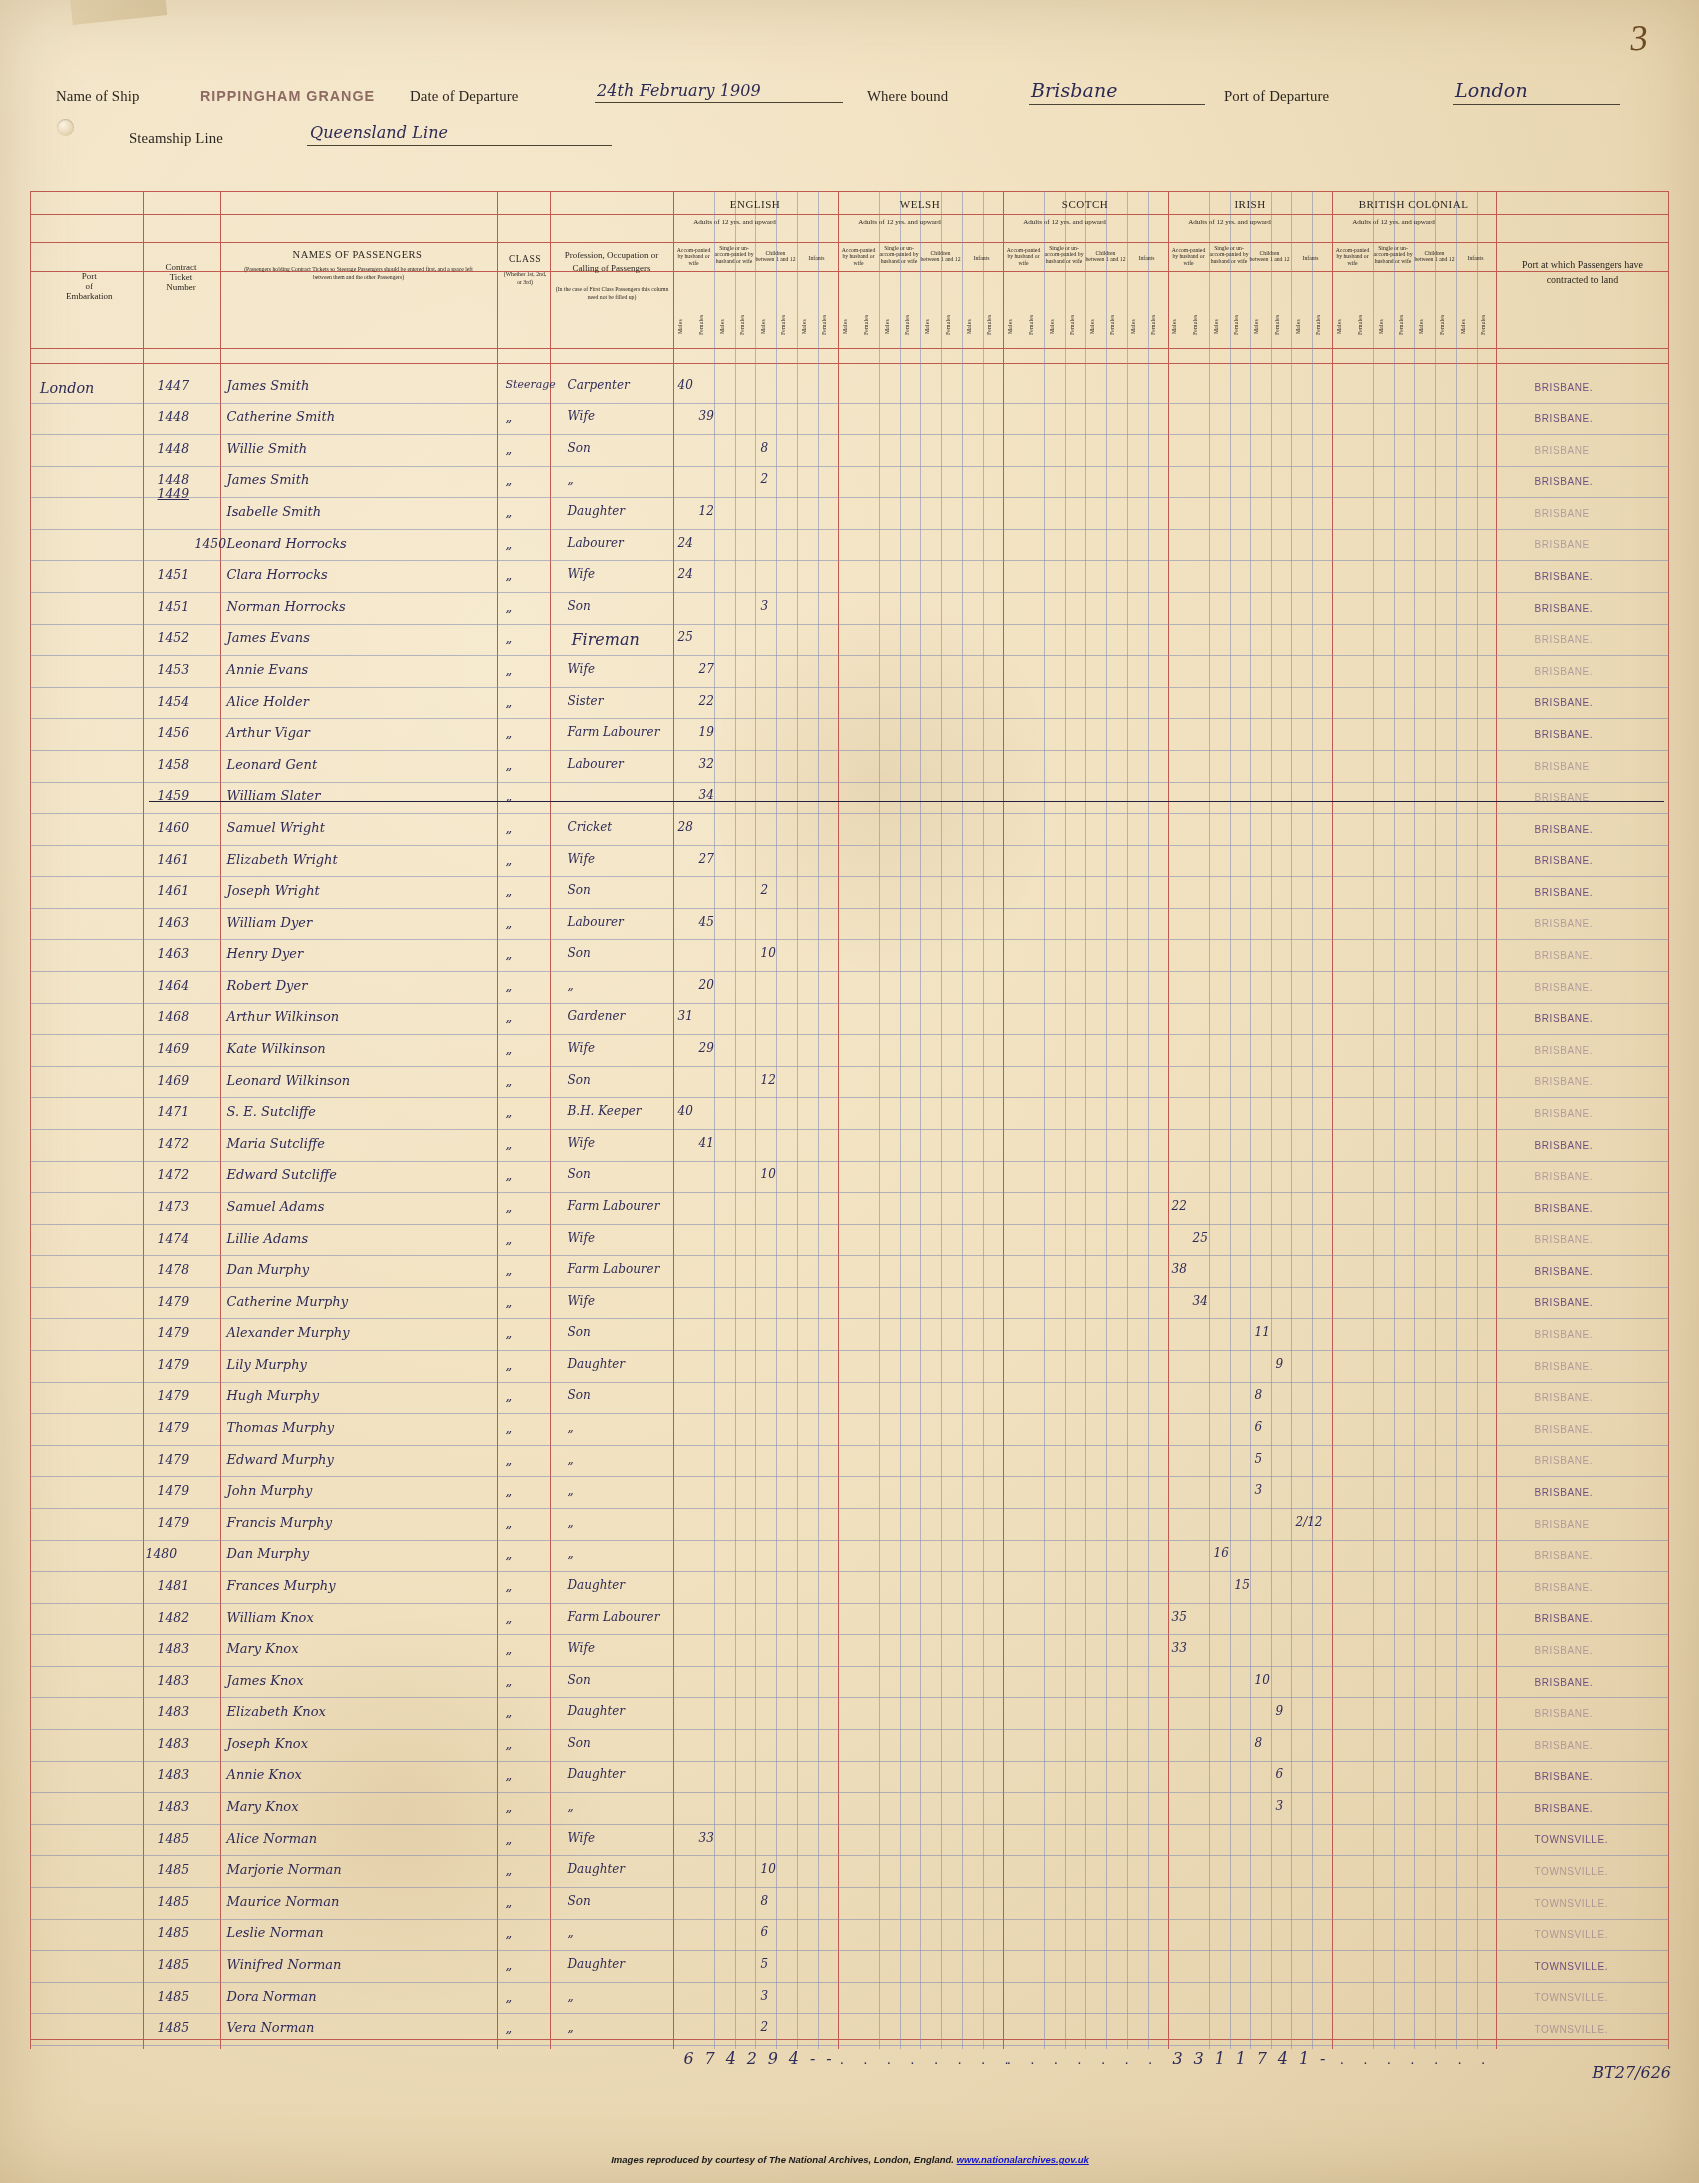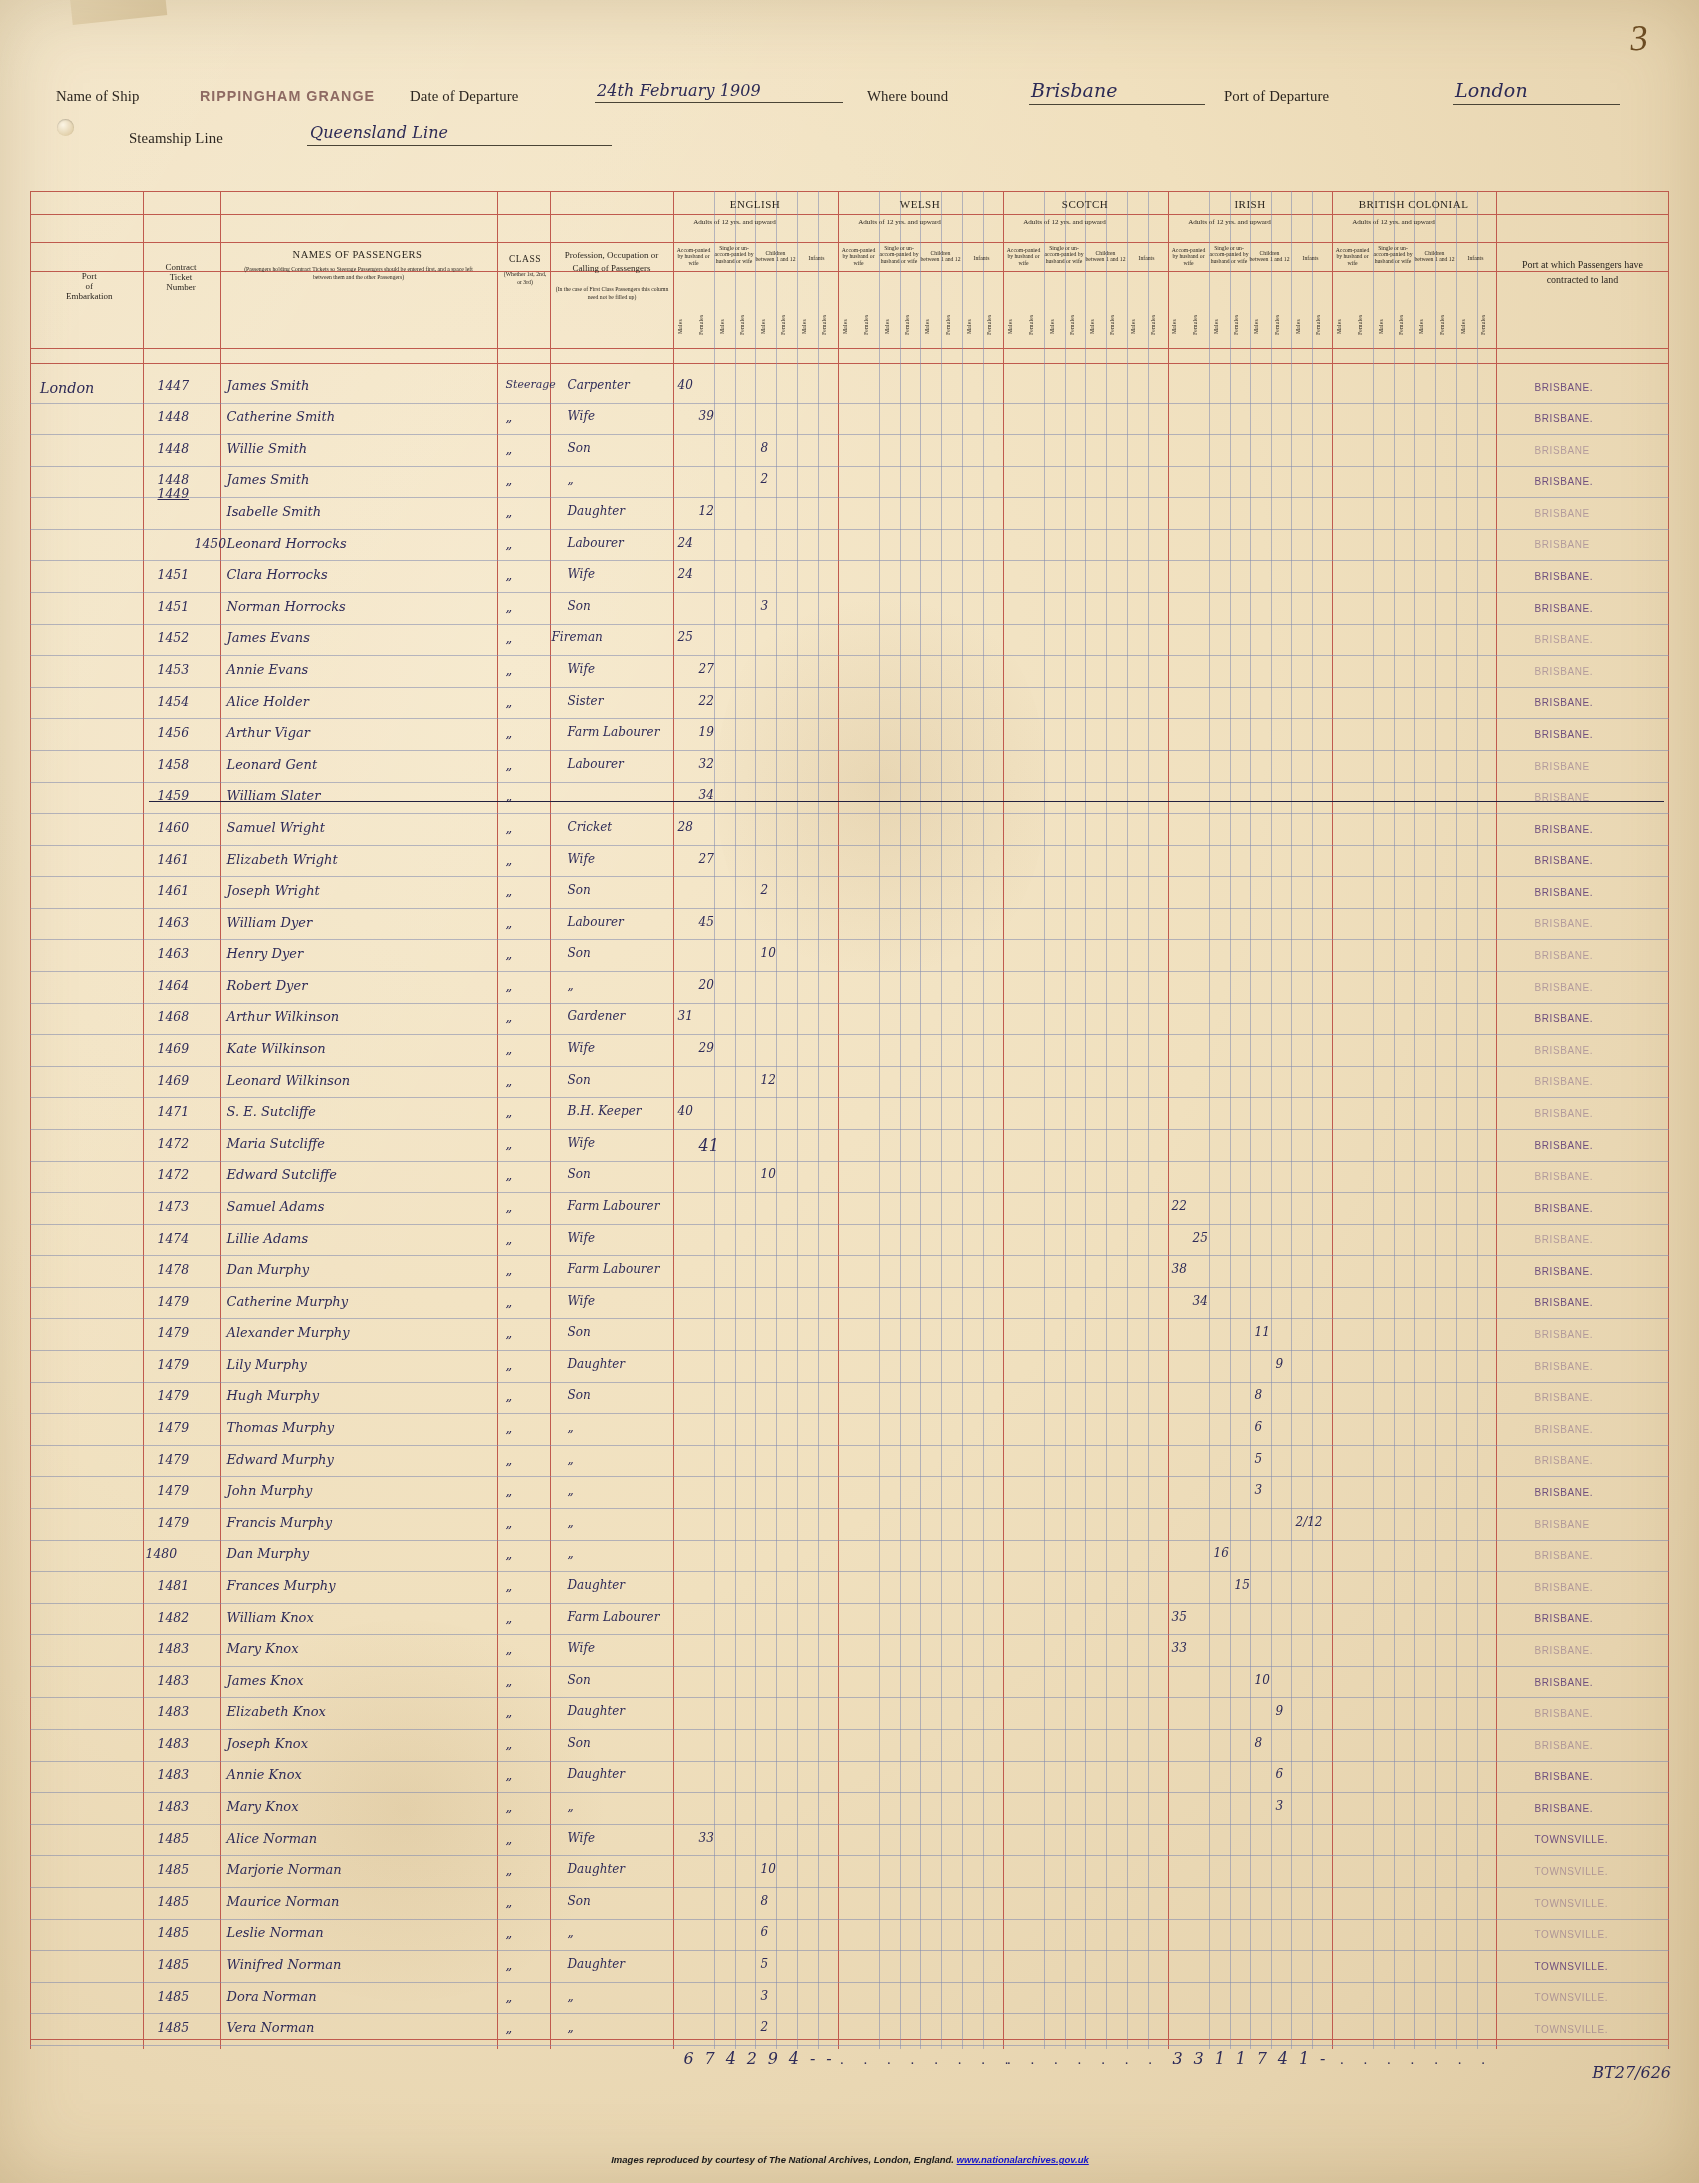--- a/index.html
+++ b/index.html
@@ -385,21 +385,21 @@
         <div class="grid-line h blue thin" style="top: 433px;"></div>
         <div class="row-txt num" style="left: 128px; top: 408px;">1451</div>
         <div class="row-txt" style="left: 197px; top: 408px;">Norman Horrocks</div>
         <div class="row-txt" style="left: 476px; top: 408px;;font-size:13px;">„</div>
         <div class="row-txt" style="left: 538px; top: 408px;;font-size:12px;">Son</div>
         <div class="row-txt num" style="left: 731px; top: 408px;;font-size:12px;">3</div>
         <div class="grid-line h blue thin" style="top: 464px;"></div>
         <div class="row-txt num" style="left: 128px; top: 439px;">1452</div>
         <div class="row-txt" style="left: 197px; top: 439px;">James Evans</div>
         <div class="row-txt" style="left: 476px; top: 439px;;font-size:13px;">„</div>
-        <div class="row-txt" style="left: 522px; top: 439px;;font-size:12px;">Fireman</div>
+        <div class="row-txt" style="left: 542px; top: 439px;;font-size:16px;">Fireman</div>
         <div class="row-txt num" style="left: 648px; top: 439px;;font-size:12px;">25</div>
         <div class="grid-line h blue thin" style="top: 496px;"></div>
         <div class="row-txt num" style="left: 128px; top: 471px;">1453</div>
         <div class="row-txt" style="left: 197px; top: 471px;">Annie Evans</div>
         <div class="row-txt" style="left: 476px; top: 471px;;font-size:13px;">„</div>
         <div class="row-txt" style="left: 538px; top: 471px;;font-size:12px;">Wife</div>
         <div class="row-txt num" style="left: 669px; top: 471px;;font-size:12px;">27</div>
         <div class="grid-line h blue thin" style="top: 527px;"></div>
         <div class="row-txt num" style="left: 128px; top: 503px;">1454</div>
         <div class="row-txt" style="left: 197px; top: 503px;">Alice Holder</div>
@@ -482,21 +482,21 @@
         <div class="row-txt num" style="left: 128px; top: 913px;">1471</div>
         <div class="row-txt" style="left: 197px; top: 913px;">S. E. Sutcliffe</div>
         <div class="row-txt" style="left: 476px; top: 913px;;font-size:13px;">„</div>
         <div class="row-txt" style="left: 538px; top: 913px;;font-size:12px;">B.H. Keeper</div>
         <div class="row-txt num" style="left: 648px; top: 913px;;font-size:12px;">40</div>
         <div class="grid-line h blue thin" style="top: 970px;"></div>
         <div class="row-txt num" style="left: 128px; top: 945px;">1472</div>
         <div class="row-txt" style="left: 197px; top: 945px;">Maria Sutcliffe</div>
         <div class="row-txt" style="left: 476px; top: 945px;;font-size:13px;">„</div>
         <div class="row-txt" style="left: 538px; top: 945px;;font-size:12px;">Wife</div>
-        <div class="row-txt num" style="left: 669px; top: 945px;;font-size:16px;">41</div>
+        <div class="row-txt num" style="left: 669px; top: 945px;;font-size:12px;">41</div>
         <div class="grid-line h blue thin" style="top: 1001px;"></div>
         <div class="row-txt num" style="left: 128px; top: 976px;">1472</div>
         <div class="row-txt" style="left: 197px; top: 976px;">Edward Sutcliffe</div>
         <div class="row-txt" style="left: 476px; top: 976px;;font-size:13px;">„</div>
         <div class="row-txt" style="left: 538px; top: 976px;;font-size:12px;">Son</div>
         <div class="row-txt num" style="left: 731px; top: 976px;;font-size:12px;">10</div>
         <div class="grid-line h blue thin" style="top: 1033px;"></div>
         <div class="row-txt num" style="left: 128px; top: 1008px;">1473</div>
         <div class="row-txt" style="left: 197px; top: 1008px;">Samuel Adams</div>
         <div class="row-txt" style="left: 476px; top: 1008px;;font-size:13px;">„</div>

